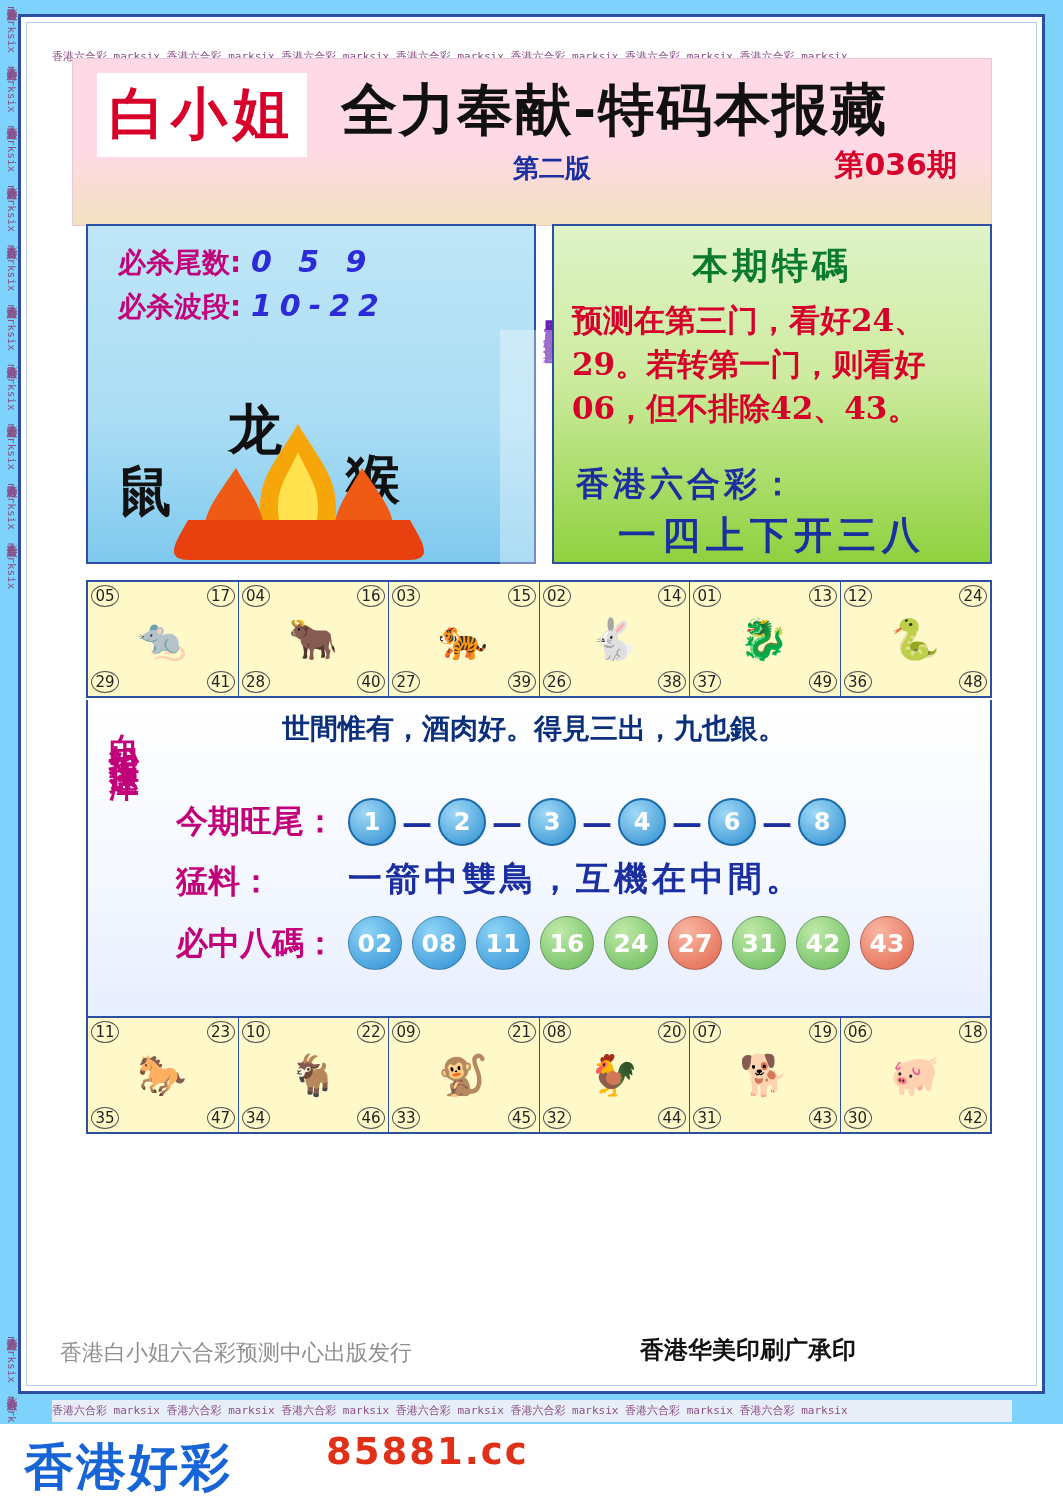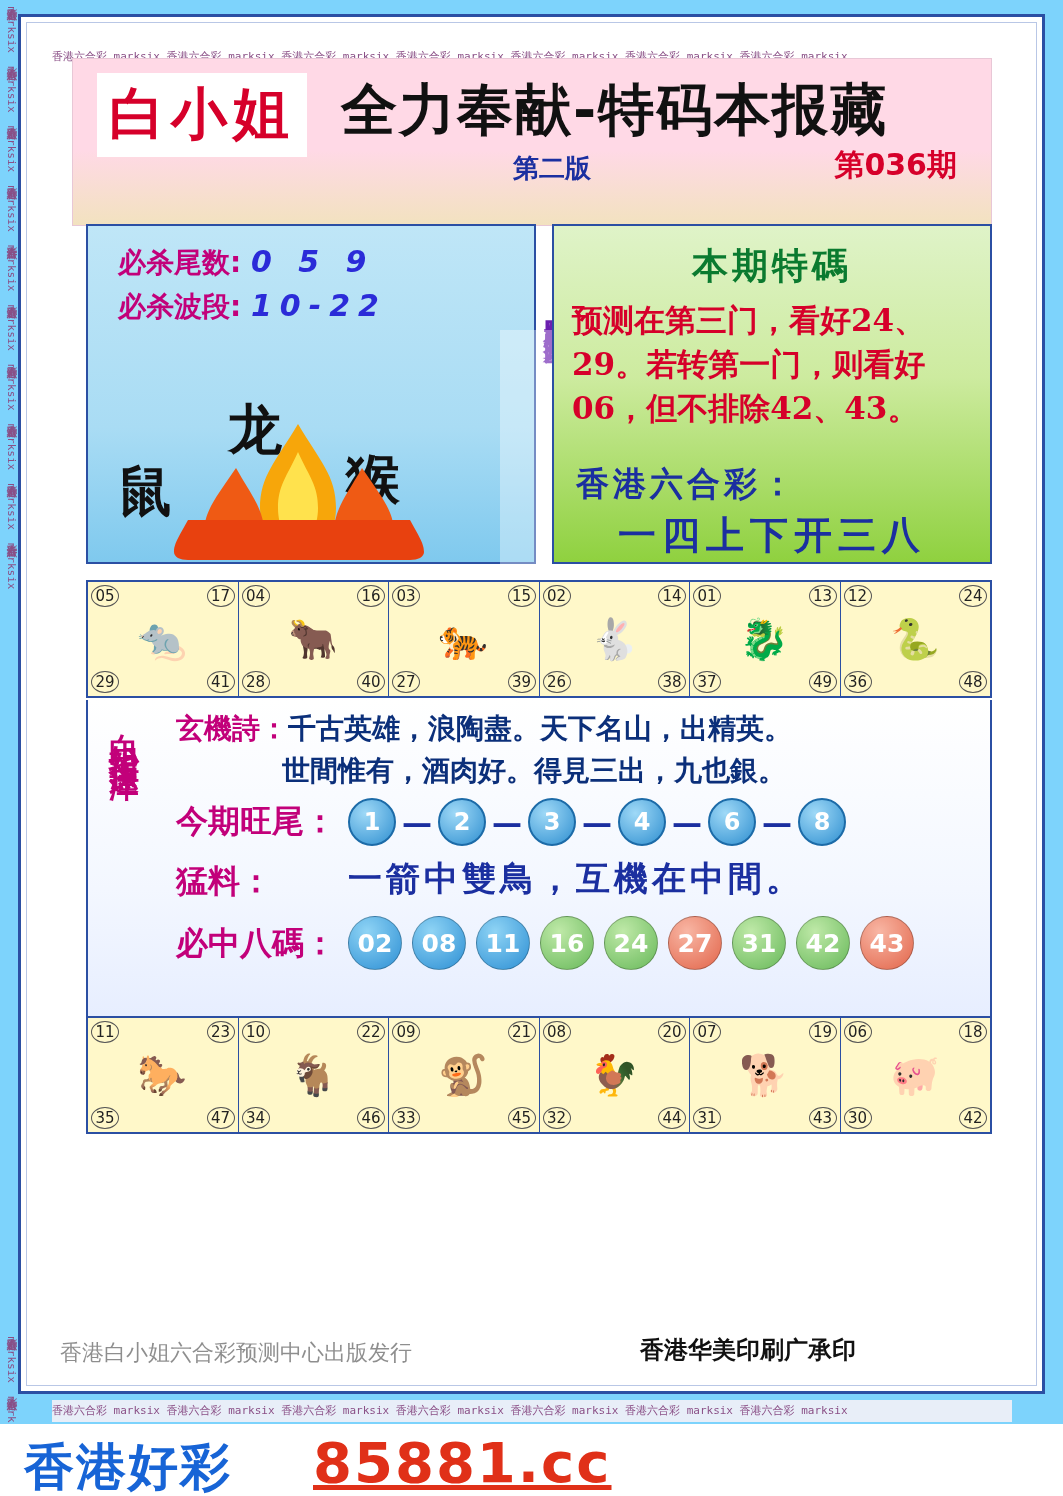--- a/index.html
+++ b/index.html
@@ -187,22 +187,22 @@
 
   
   .banner{
     position:absolute;left:0;top:1424px;width:1063px;height:72px;background:#ffffff;
   }
   .banner-cn{
     position:absolute;left:24px;top:10px;font-size:50px;font-weight:bold;color:#1764d6;
     letter-spacing:2px;
   }
   .banner-num{
-    position:absolute;left:313px;top:6px;font-size:56px;font-weight:bold;color:#e03018;
-    font-family:"DejaVu Sans","Liberation Sans",sans-serif;letter-spacing:2px;text-decoration:underline;
+    position:absolute;left:326px;top:6px;font-size:37px;font-weight:bold;color:#e03018;
+    font-family:"DejaVu Sans","Liberation Sans",sans-serif;letter-spacing:2px;
   }
   .watermark{
     position:absolute;left:500px;top:330px;width:130px;height:470px;background:rgba(255,255,255,.35);
     pointer-events:none;
   }
 </style>
 </head>
 <body>
 
 <div class="page">
@@ -305,23 +305,20 @@
       <span class="num n-bl">36</span>
       <span class="num n-br">48</span>
       <span class="animal">🐍</span>
     </div>
   </div>
 
   <div class="midblock">
     <div class="side-vert">白小姐指点迷津</div>
 
     <div class="poem">
-      <div>
-        <span class="lbl" style="color:#c2007a">玄機詩：</span><span>千古英雄，浪陶盡。天下名山，出精英。</span>
-      </div>
       <div style="padding-left:106px;">世間惟有，酒肉好。得見三出，九也銀。</div>
     </div>
 
     <div class="row-label" style="left:88px;top:100px;">今期旺尾：</div>
     <div class="tails">
       <span class="tail-ball">1</span>
       <span class="dash">—</span>
       <span class="tail-ball">2</span>
       <span class="dash">—</span>
       <span class="tail-ball">3</span>

